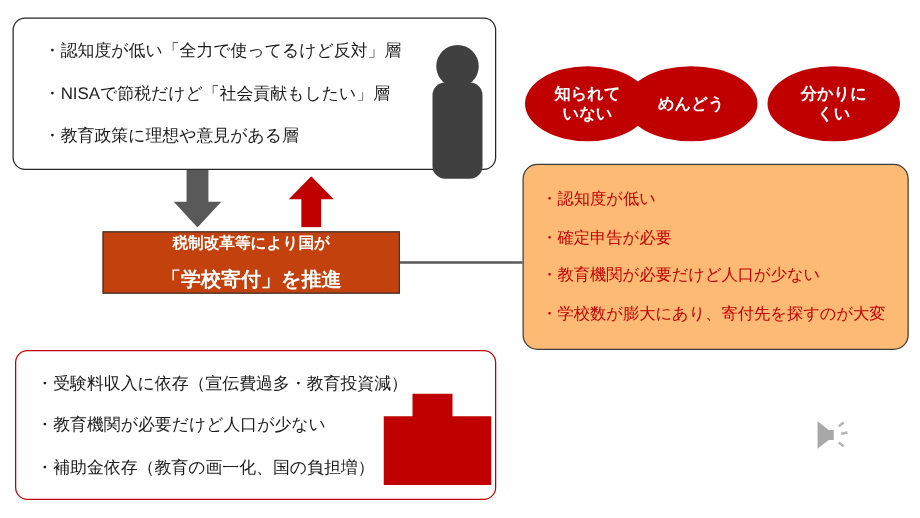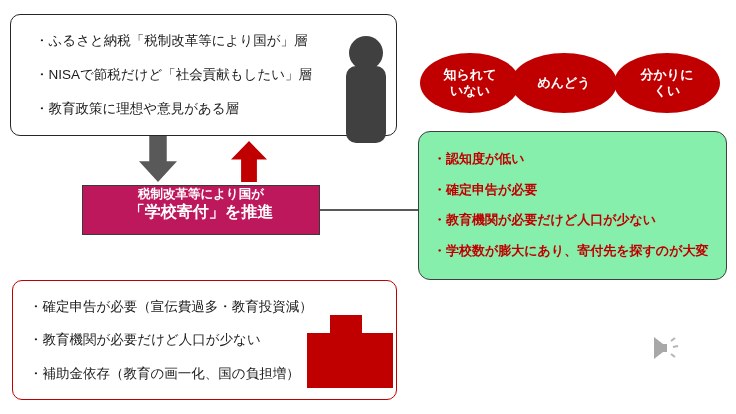--- a/index.html
+++ b/index.html
@@ -50,52 +50,51 @@
   }
   .arrow-up {
     position: absolute; left: 231px; top: 141px; width: 36px; height: 41px;
     background: #c00000;
     clip-path: polygon(50% 0, 100% 45%, 72% 45%, 72% 100%, 28% 100%, 28% 45%, 0 45%);
   }
 
   
   .policy-box {
     position: absolute; left: 82px; top: 185px; width: 238px; height: 50px;
-    background: #be185d; border: 1px solid #3a3a3a;
+    background: #c2410c; border: 1px solid #3a3a3a;
     color: #fff; text-align: center;
-    display: flex; flex-direction: column; justify-content: flex-start;
+    display: flex; flex-direction: column; justify-content: space-between;
   }
   .policy-box .l1 { font-size: 12.5px; font-weight: bold; line-height: 1.3; }
   .policy-box .l2 { font-size: 16px; font-weight: bold; line-height: 1.2; }
 
   
   .connector {
     position: absolute; left: 320px; top: 209px; width: 98px; height: 2px;
     background: #595959;
   }
 
   
   .bubble {
     position: absolute; top: 53px; height: 60px;
     background: #c00000; border-radius: 50%;
     color: #fff; font-weight: bold; font-size: 13px; line-height: 1.25;
     display: flex; align-items: center; justify-content: center;
     text-align: center; white-space: pre-line;
   }
   .bubble.b1 { left: 420px; width: 100px; }
-  .bubble.b2 { left: 511px; width: 106px; text-align: center; }
+  .bubble.b2 { left: 500px; width: 106px; text-align: center; }
   .bubble.b3 { left: 614px; width: 106px; }
 
   
   .issues-box {
     position: absolute; left: 418px; top: 131px; width: 309px; height: 149px;
-    background: #86efac;
+    background: #fdba74;
     border: 1.2px solid #3f3f3f;
     border-radius: 12px;
-    font-weight: bold;
   }
   .issues-box .lines {
     position: absolute; left: 14px; top: 4px; right: 4px; bottom: 4px;
     display: flex; flex-direction: column; justify-content: space-evenly;
   }
   .issues-box .line {
     font-size: 13px; color: #c00000; line-height: 1.15; white-space: nowrap;
   }
 
   
@@ -121,21 +120,21 @@
   
   .audio { position: absolute; left: 652px; top: 332px; width: 30px; height: 32px; }
 </style>
 </head>
 <body>
 
 <div class="slide">
 
   <div class="target-box">
     <div class="lines">
-      <div class="line">・ふるさと納税「税制改革等により国が」層</div>
+      <div class="line">・認知度が低い「全力で使ってるけど反対」層</div>
       <div class="line">・NISAで節税だけど「社会貢献もしたい」層</div>
       <div class="line">・教育政策に理想や意見がある層</div>
     </div>
     <div class="person">
       <div class="head"></div>
       <div class="body"></div>
     </div>
   </div>
 
   <div class="arrow-down"></div>
@@ -158,21 +157,21 @@
     <div class="lines">
       <div class="line">・認知度が低い</div>
       <div class="line">・確定申告が必要</div>
       <div class="line">・教育機関が必要だけど人口が少ない</div>
       <div class="line">・学校数が膨大にあり、寄付先を探すのが大変</div>
     </div>
   </div>
 
   <div class="school-box">
     <div class="lines">
-      <div class="line">・確定申告が必要（宣伝費過多・教育投資減）</div>
+      <div class="line">・受験料収入に依存（宣伝費過多・教育投資減）</div>
       <div class="line">・教育機関が必要だけど人口が少ない</div>
       <div class="line">・補助金依存（教育の画一化、国の負担増）</div>
     </div>
   </div>
   <div class="building">
     <div class="top"></div>
     <div class="base"></div>
   </div>
 
   <div class="audio">

